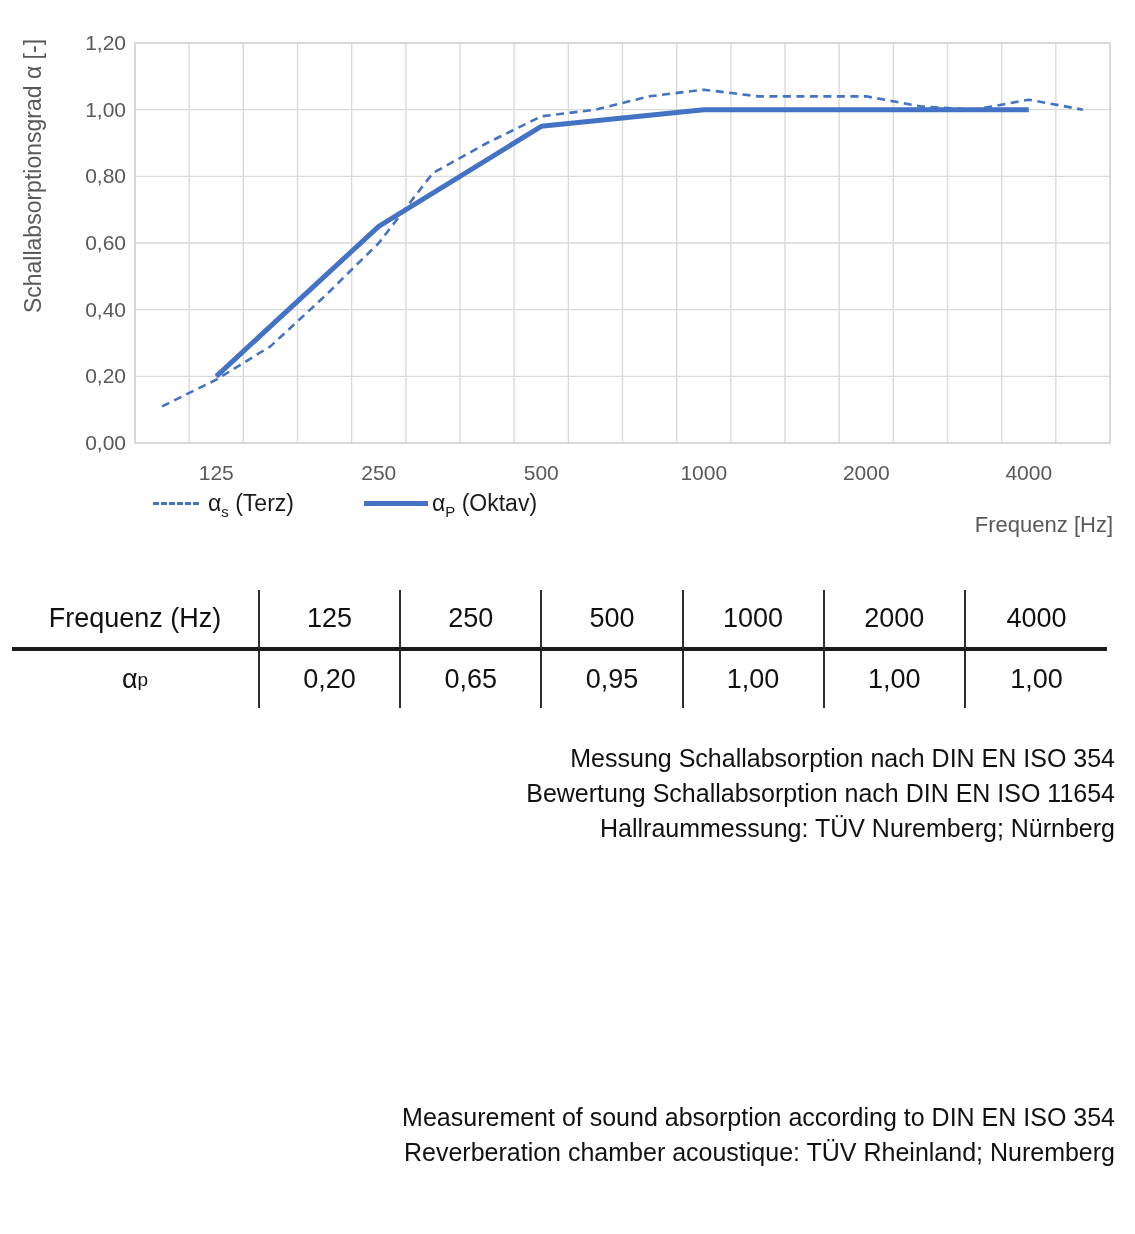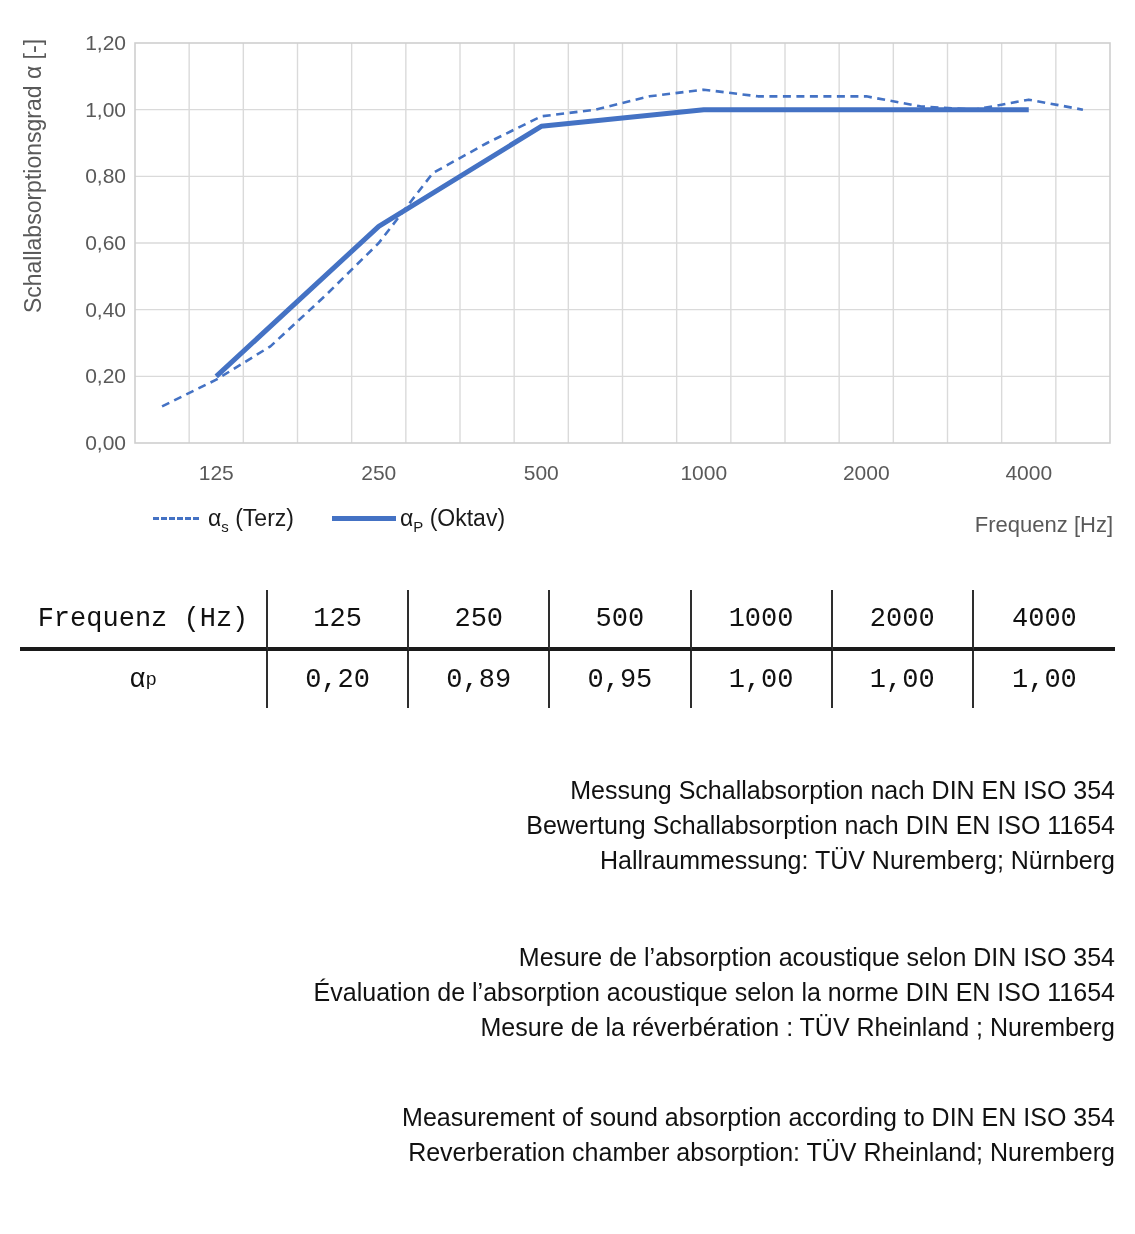--- a/index.html
+++ b/index.html
@@ -13,48 +13,48 @@
   .y-title{
     position:absolute;left:-117px;top:163px;width:300px;height:26px;
     transform:rotate(-90deg);
     font-size:23px;color:#595959;text-align:center;white-space:nowrap;
   }
   .x-title{
     position:absolute;right:22px;top:506px;
     font-size:22px;color:#595959;white-space:nowrap;margin-top:6px;
   }
   .legend{
-    position:absolute;left:153px;top:503px;display:flex;align-items:center;height:30px;
+    position:absolute;left:153px;top:488px;display:flex;align-items:center;height:30px;gap:32px;
   }
   .legend-item{display:flex;align-items:center;}
   .legend-item + .legend-item{margin-left:38px;}
   .lg-sample{display:inline-block;}
   .lg-dashed{width:46px;height:0;border-top:3px dashed #4472C4;margin-right:9px;}
   .lg-solid{width:64px;height:5px;background:#4472C4;margin-right:4px;}
   .lg-label{font-size:23px;color:#1a1a1a;white-space:pre;}
   .lg-label sub{font-size:15px;line-height:0;}
   
   .freq-table{
-    position:absolute;left:20px;top:590px;width:1095px;
-    display:grid;grid-template-columns:248px repeat(6,1fr);font-family:Liberation Mono, monospace;
+    position:absolute;left:12px;top:590px;width:1095px;
+    display:grid;grid-template-columns:248px repeat(6,1fr);
   }
   .t-cell{
     display:flex;align-items:center;justify-content:center;
     font-size:27px;color:#111111;height:57px;
     border-right:2px solid #2e2e2e;
   }
   .t-cell.last{border-right:none;}
   .t-cell.hdr{border-bottom:4px solid #1a1a1a;}
   .t-cell sub{font-size:19px;line-height:0;}
   
   .note{
     position:absolute;right:20px;left:20px;text-align:right;
     font-size:25px;line-height:35px;color:#111111;
   }
-  .note-de{top:773px;}
+  .note-de{top:741px;}
   .note-fr{top:940px;}
   .note-en{top:1100px;}
 </style>
 </head>
 <body>
 
 <div class="page">
 
   <div class="chart-wrap">
     <svg width="1135" height="505" viewBox="0 0 1135 505">
@@ -121,35 +121,30 @@
     <div class="t-cell hdr">500</div>
     <div class="t-cell hdr">1000</div>
     <div class="t-cell hdr">2000</div>
     <div class="t-cell hdr last">4000</div>
 
     <div class="t-cell">
         <span>α</span>
         <sub>p</sub>
       </div>
     <div class="t-cell">0,20</div>
-    <div class="t-cell">0,89</div>
+    <div class="t-cell">0,65</div>
     <div class="t-cell">0,95</div>
     <div class="t-cell">1,00</div>
     <div class="t-cell">1,00</div>
     <div class="t-cell last">1,00</div>
   </div>
 
   <div class="note note-de">
     <div>Messung Schallabsorption nach DIN EN ISO 354</div>
     <div>Bewertung Schallabsorption nach DIN EN ISO 11654</div>
     <div>Hallraummessung: TÜV Nuremberg; Nürnberg</div>
   </div>
-  <div class="note note-fr">
-    <div>Mesure de l’absorption acoustique selon DIN ISO 354</div>
-    <div>Évaluation de l’absorption acoustique selon la norme DIN EN ISO 11654</div>
-    <div>Mesure de la réverbération : TÜV Rheinland ; Nuremberg</div>
-  </div>
   <div class="note note-en">
     <div>Measurement of sound absorption according to DIN EN ISO 354</div>
-    <div>Reverberation chamber absorption: TÜV Rheinland; Nuremberg</div>
+    <div>Reverberation chamber acoustique: TÜV Rheinland; Nuremberg</div>
   </div>
 
 </div>
 
 </body></html>

